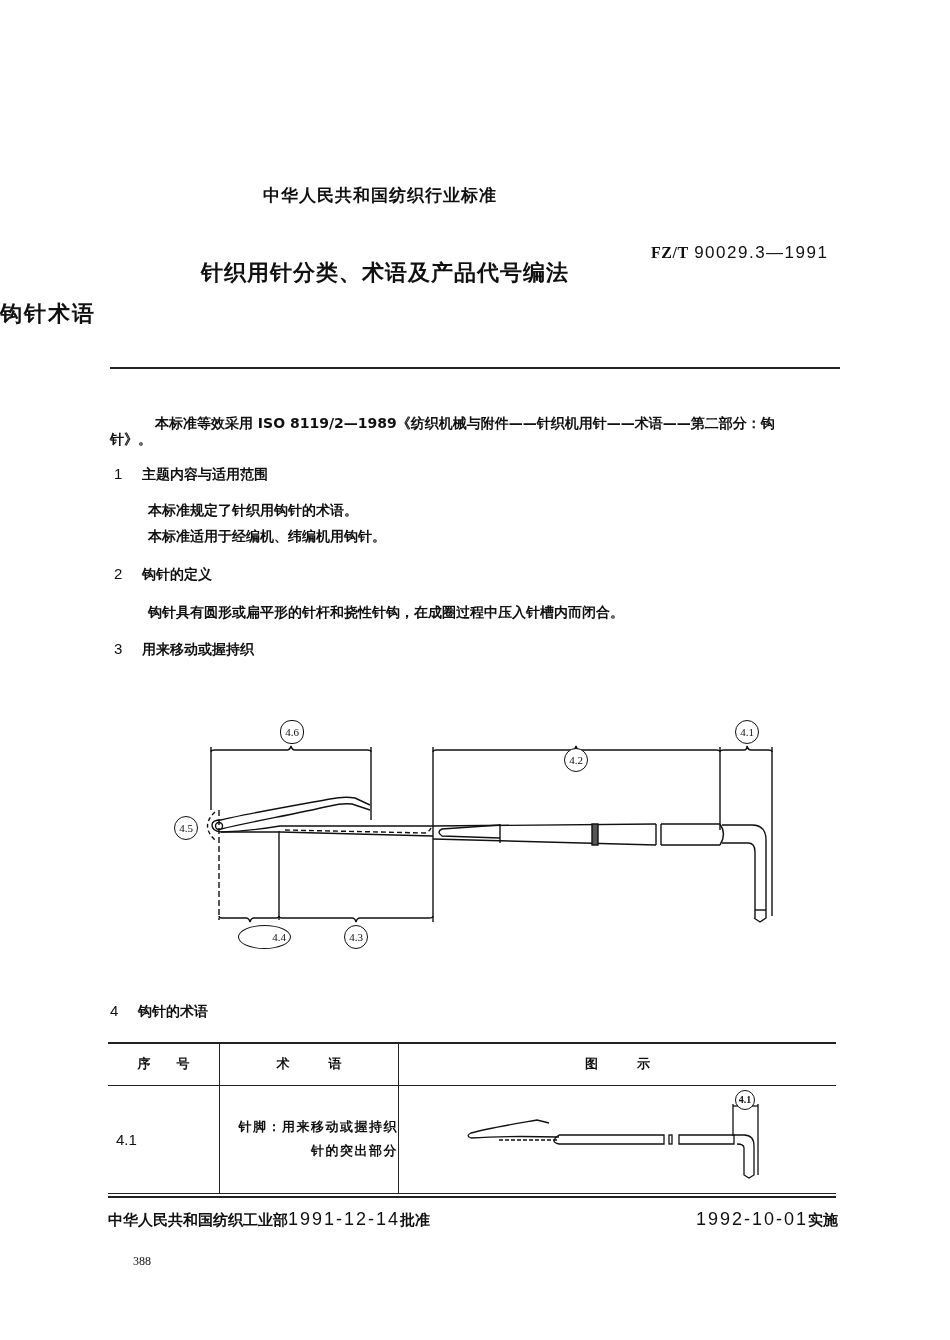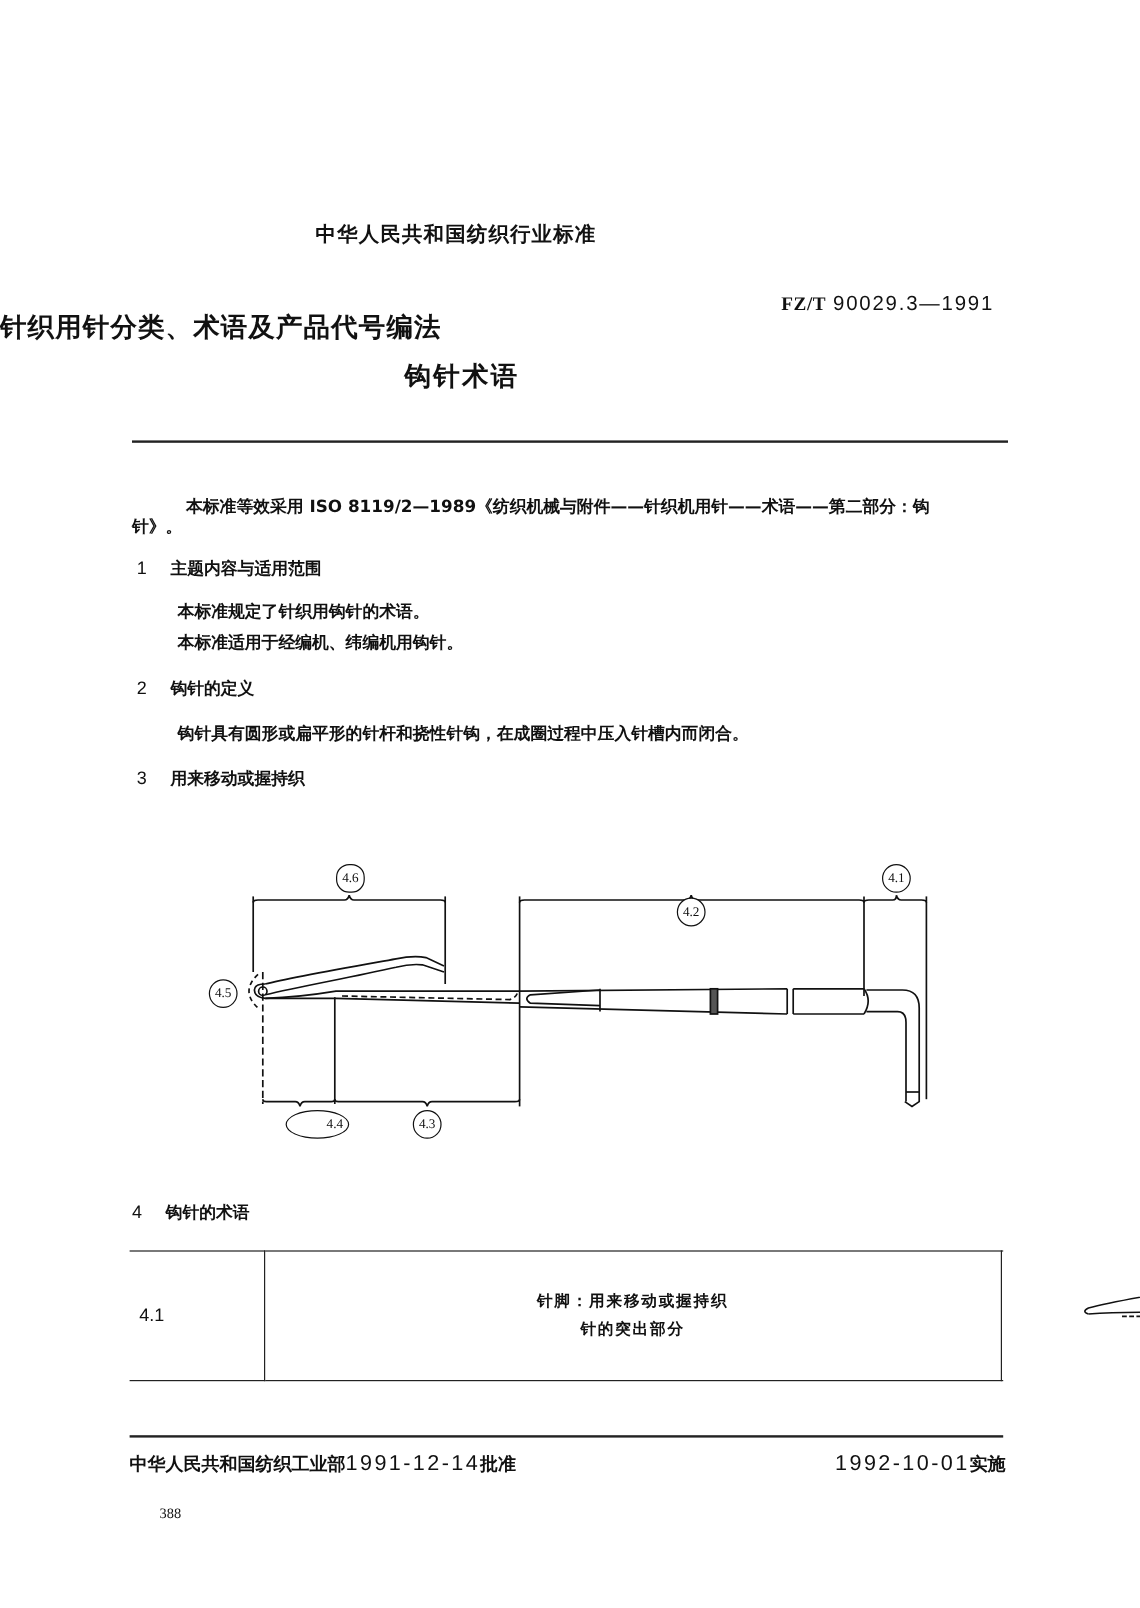--- a/index.html
+++ b/index.html
@@ -5,22 +5,22 @@
     html, body { margin: 0; padding: 0; background: #ffffff; }
     body {
       width: 950px; height: 1340px; position: relative; overflow: hidden;
       font-family: "DejaVu Sans", "Liberation Sans", sans-serif; color: #111;
     }
     .abs { position: absolute; }
     .org-title { left: 0; width: 760px; top: 184px; text-align: center; font-size: 17px; letter-spacing: 1px; font-weight: bold; }
     .std-number { left: 651px; top: 243px; font-size: 16px; letter-spacing: 0.5px; }
     .std-number .prefix { font-family: "Liberation Serif", serif; font-weight: bold; }
     .std-number .num { font-family: "Liberation Sans", sans-serif; font-size: 17px; letter-spacing: 1.5px; }
-    .main-title { left: 0; width: 770px; top: 258px; text-align: left; font-size: 22px; font-weight: bold; letter-spacing: 1px; }
-    .sub-title { left: 0; width: 770px; top: 299px; text-align: center; font-size: 22px; font-weight: bold; letter-spacing: 2px; }
+    .main-title { left: 0; width: 770px; top: 258px; text-align: center; font-size: 22px; font-weight: bold; letter-spacing: 1px; }
+    .sub-title { left: 0; width: 770px; top: 299px; text-align: left; font-size: 22px; font-weight: bold; letter-spacing: 2px; }
     .rule { background: #222; height: 2px; }
     .para { font-size: 14px; line-height: 20px; font-weight: bold; }
     .heading { font-size: 14px; font-weight: bold; }
     .heading .num { font-family: "Liberation Sans", sans-serif; font-weight: normal; font-size: 15px; display: inline-block; width: 28px; }
     .circle-label {
       position: absolute; width: 22px; height: 22px; border: 1.4px solid #111; border-radius: 50%;
       font-family: "Liberation Serif", serif; font-size: 11px; line-height: 22px; text-align: center;
       background: #fff; box-sizing: content-box;
     }
     table.terms { border-collapse: collapse; position: absolute; left: 108px; top: 1042px; width: 728px; }
@@ -122,25 +122,30 @@
   <div class="circle-label" style="left:238px; top:925px;padding-left:29px;">4.4</div>
   <div class="circle-label" style="left:344px; top:925px;">4.3</div>
 </div>
 
 <div class="abs heading" style="left:110px; top:1002px;">
   <span class="num">4</span><span>钩针的术语</span>
 </div>
 
 <table class="terms">
   <tbody>
+      <tr style="height:42px;">
+    <th style="width:111px;">序　　号</th>
+    <th style="width:178px;">术　　　语</th>
+    <th>图　　　示</th>
+  </tr>
   <tr style="height:108px;">
     <td style="padding-left:8px; font-family:'Liberation Sans',sans-serif; font-weight:normal; font-size:15px;">
       <span>4.1</span>
     </td>
-    <td style="text-align:center; line-height:24px; letter-spacing:1.5px;margin-top:42px;">
+    <td style="text-align:right; line-height:24px; letter-spacing:1.5px;margin-top:42px;">
       <div>针脚：用来移动或握持织</div>
       <div>针的突出部分</div>
     </td>
     <td style="position:relative;">
       <svg width="430" height="100" style="position:absolute; left:60px; top:4px;">
         <g stroke="#111" fill="none" stroke-width="1.3">
           <path d="M12,48 Q6,46 12,43 C30,38 55,34 78,30 L90,33"></path>
           <path d="M12,48 C40,46 60,46 100,47"></path>
           <path d="M40,50 L100,50" stroke-dasharray="4,2"></path>
           <path d="M100,45 L205,45 L205,54 L100,54 Q90,52 100,45"></path>

